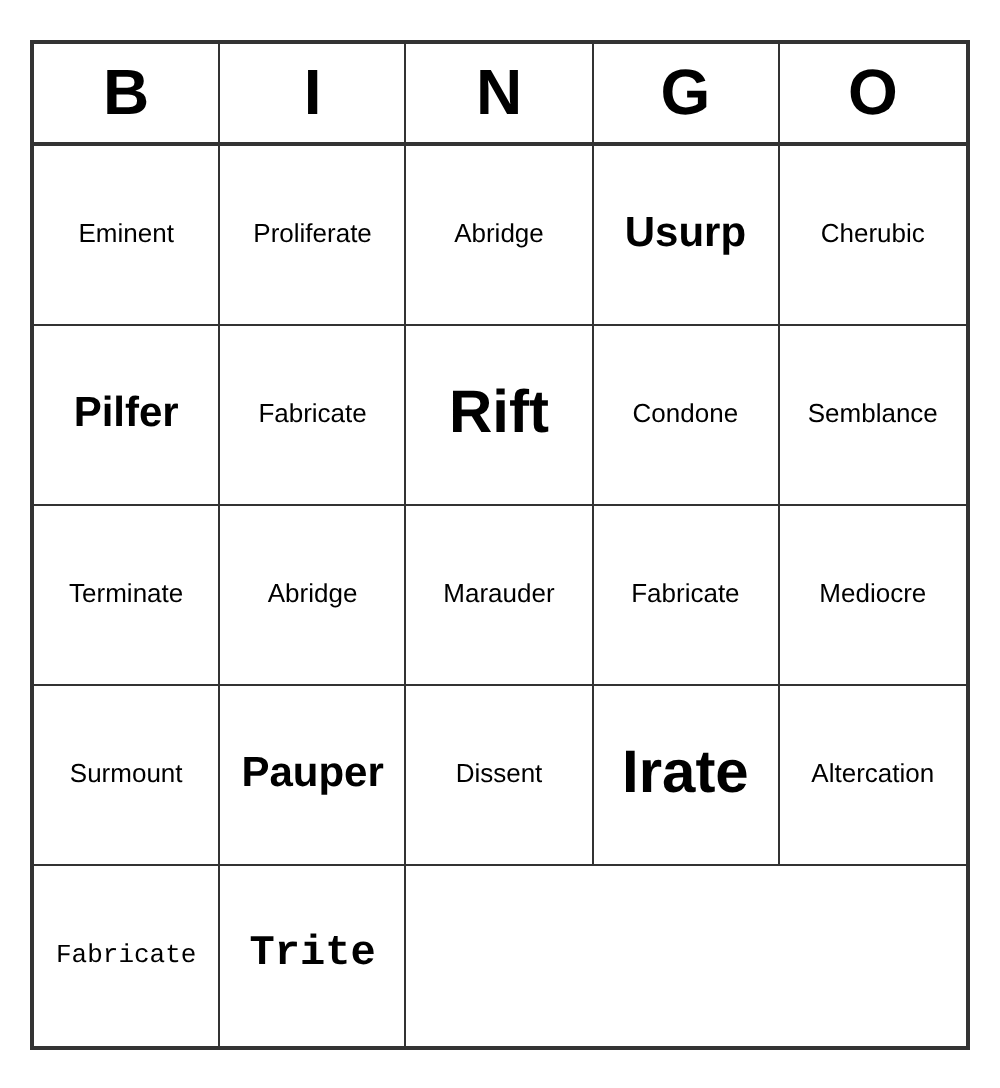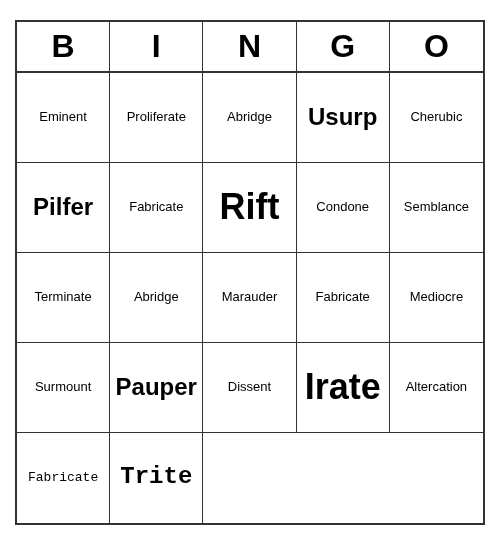--- a/index.html
+++ b/index.html
@@ -62,26 +62,26 @@
     .bingo-cell:nth-child(5n) {
       border-right: none;
     }
 
     .bingo-cell:nth-child(n+21) {
       border-bottom: none;
       font-family: Liberation Mono, monospace;
     }
 
     .bingo-cell.large {
-      font-size: 24px;
+      font-size: 21px;
       font-weight: bold;
     }
 
     .bingo-cell.xlarge {
-      font-size: 36px;
+      font-size: 30px;
       font-weight: bold;
     }
   </style>
 </head>
 <body>
 
 <div class="bingo-card">
   <div class="bingo-header">
   <div class="bingo-header-cell">B</div>
       <div class="bingo-header-cell">I</div>

